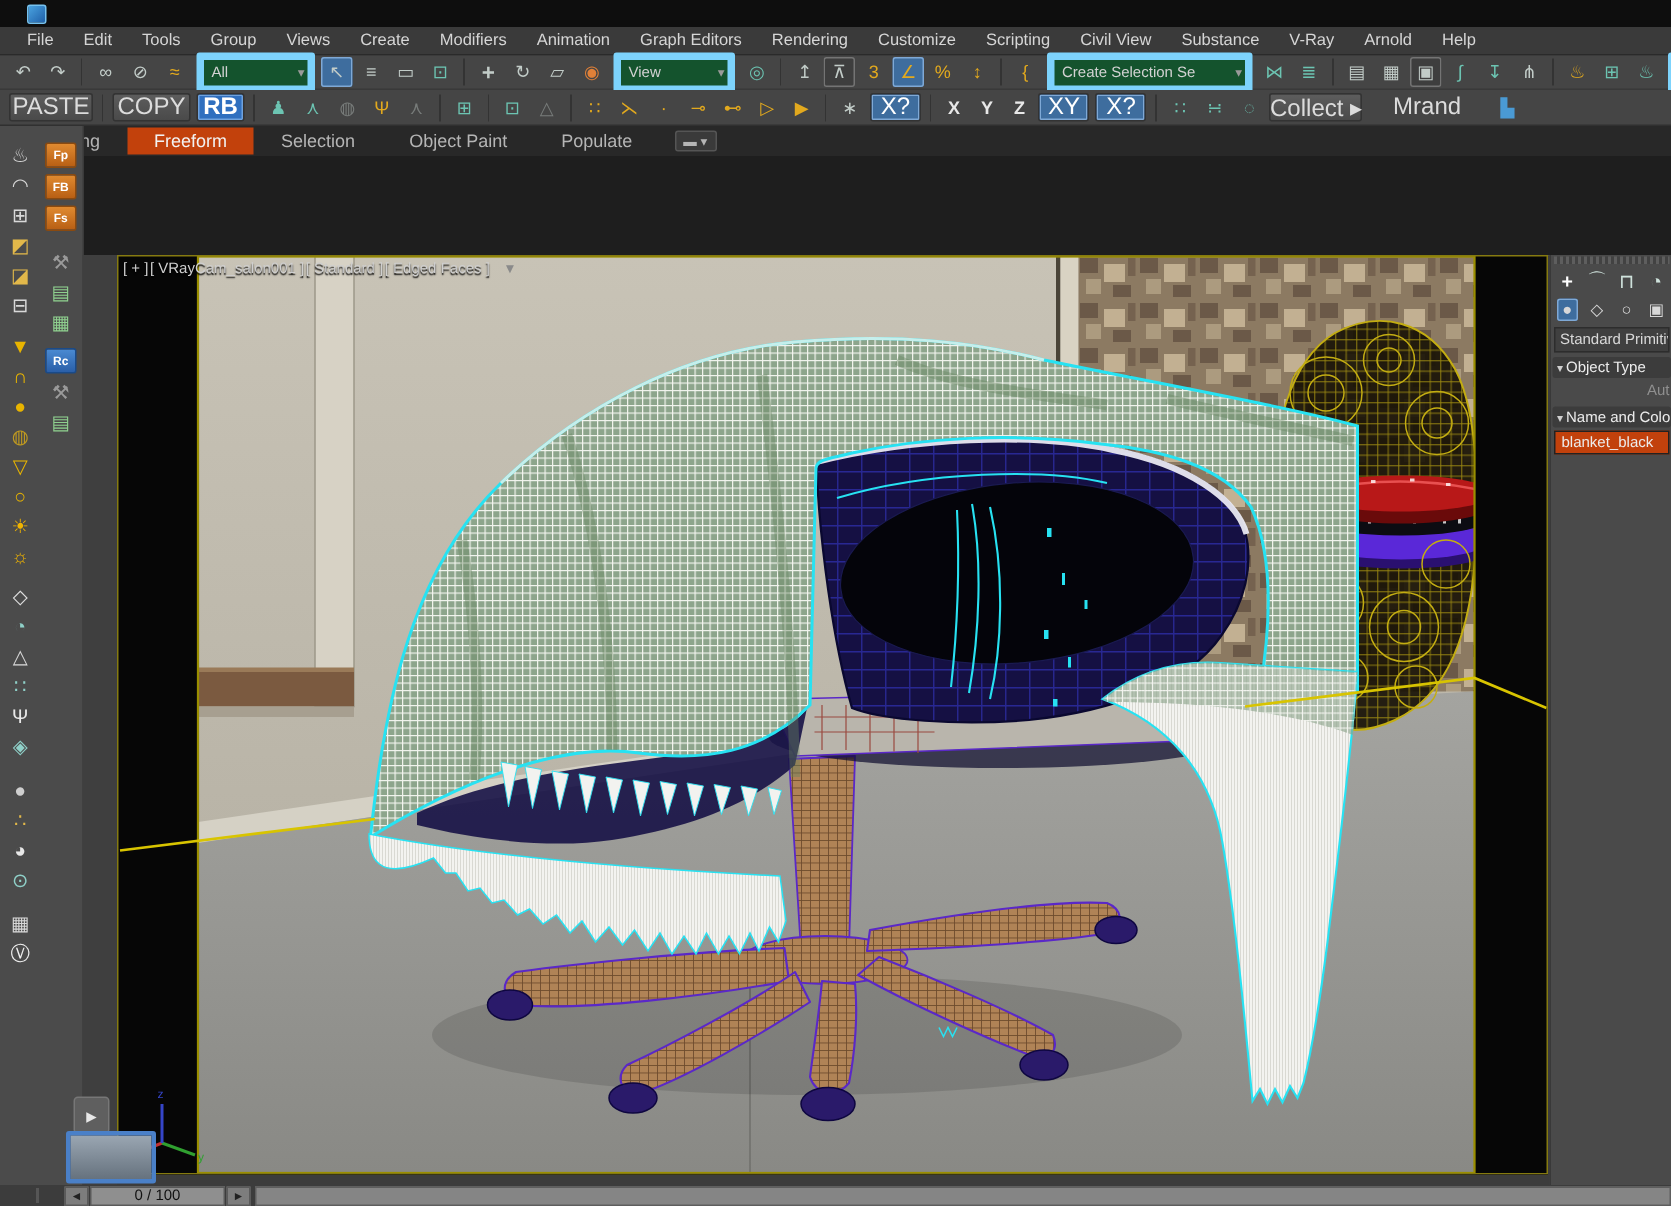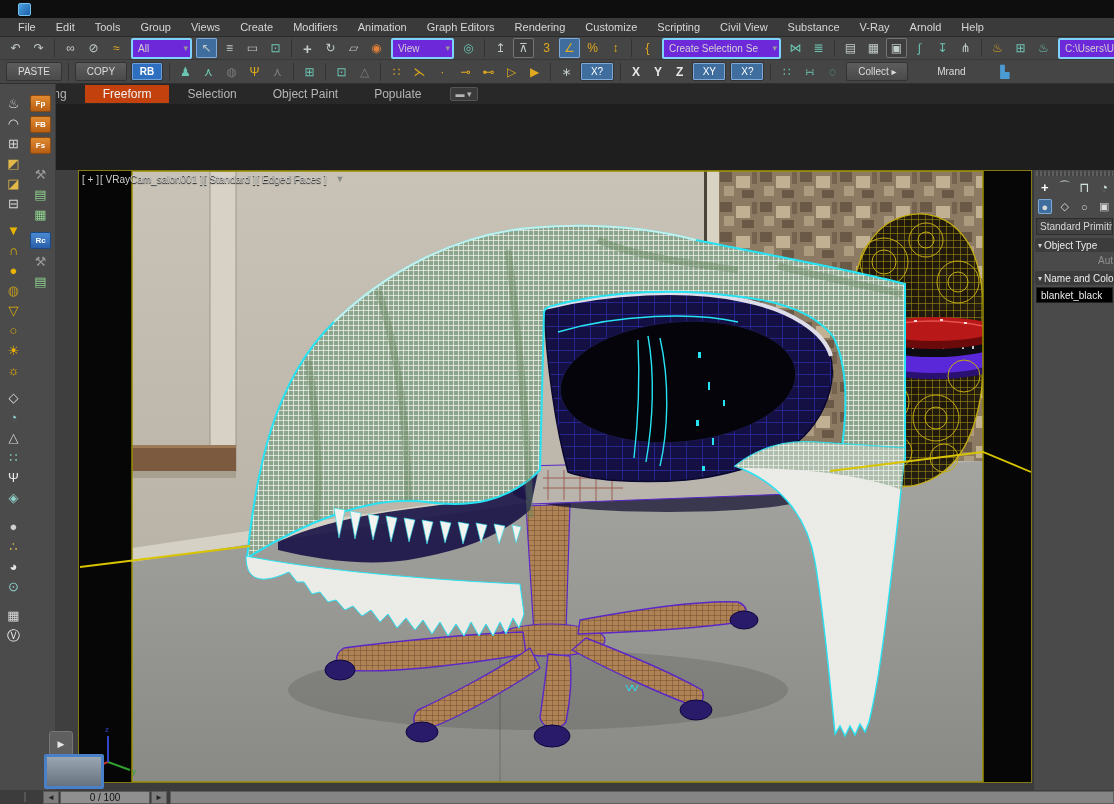--- a/index.html
+++ b/index.html
@@ -19,26 +19,26 @@
   #tb1{top:37px;height:23px;border-bottom:1px solid #393939}
   #tb2{top:60px;height:24px;border-bottom:1px solid #303030}
   .ti{width:21px;height:20px;display:inline-flex;align-items:center;justify-content:center;
     color:#c2ccc8;font-size:12px;border-radius:2px;margin:0 1px;flex:0 0 auto;line-height:1}
   .ti.big{font-size:15px;font-weight:bold}
   .tiy{color:#e2a91e}.tit{color:#6cc4b2}.tio{color:#e08038}.dim{opacity:.4}
   .on{background:#3e6d9e;box-shadow:inset 0 0 0 1px #7fa9d6}
   .boxed{box-shadow:inset 0 0 0 1px #747474;background:#3e3e3e}
   .sep{width:5px;height:18px;margin:0 2px;flex:0 0 auto;
     background:linear-gradient(90deg,transparent 2px,#333 2px,#333 3px,transparent 3px)}
-  .dd{height:17px;background:#6d28d9;border:2px solid #7dd3fc;border-radius:2px;color:#d2d2d2;
-    font-size:10px;display:inline-flex;align-items:center;padding:0 14px 0 5px;margin:0 3px;
+  .dd{height:17px;background:#14532d;border:5px solid #7dd3fc;border-radius:2px;color:#d2d2d2;
+    font-size:10px;display:inline-flex;align-items:center;padding:0 26px 0 5px;margin:0 3px;
     position:relative;white-space:nowrap;overflow:hidden;flex:0 0 auto}
   .dd::after{content:"▾";position:absolute;right:2px;color:#9a9a9a;font-size:9px}
   .tbtn{height:17px;background:linear-gradient(#5d5d5d,#4a4a4a);border:1px solid #333;border-radius:2px;
-    color:#dcdcdc;font-size:10px;display:inline-flex;align-items:center;justify-content:center;
+    color:#dcdcdc;font-size:16px;display:inline-flex;align-items:center;justify-content:center;
     margin:0 2px;flex:0 0 auto;padding:0 4px;white-space:nowrap}
   .tbtn.rbon{background:#2f6fbf;color:#fff;font-weight:bold;box-shadow:inset 0 0 0 1px #6fa2dd}
   .tbtn.on{background:#3e6d9e;box-shadow:inset 0 0 0 1px #7fa9d6;color:#fff}
   .tbtn.ghost{background:transparent;border-color:transparent;font-weight:bold;font-size:12px;color:#e8e8e8}
   .tbtn.plain{background:transparent;border-color:transparent}
   
   #ribbon{left:0;top:84px;width:1114px;height:20px;background:#282828;display:flex;align-items:center;
     box-sizing:border-box}
   .rtab{color:#b5b5b5;font-size:12px;padding:2px 18px;cursor:default}
   .rtab.active{background:#c2410c;color:#f2f2f2}
@@ -75,21 +75,21 @@
   .cpcat.active{background:#3e6d9e;box-shadow:inset 0 0 0 1px #7fa9d6}
   .cp-dd{margin:2px 2px;height:15px;background:#404040;border:1px solid #2d2d2d;color:#d8d8d8;font-size:10px;
     display:flex;align-items:center;padding:0 3px;white-space:nowrap;overflow:hidden}
   .cp-roll{margin:3px 1px 2px;height:14px;background:#3c3c3c;border-radius:2px;color:#ececec;font-size:10px;
     font-weight:normal;display:flex;align-items:center;padding:0 3px;white-space:nowrap;overflow:hidden}
   .cp-roll::before{content:"▾ ";font-size:8px;color:#cfcfcf;margin-right:2px}
   .cp-autogrid{color:#8f8f8f;font-size:10px;text-align:right;padding:1px 2px 2px;white-space:nowrap}
   .cp-btns{display:flex;flex-direction:column;align-items:center;gap:1px}
   .cpbtn{width:62px;height:15px;background:linear-gradient(#606060,#4e4e4e);border:1px solid #393939;
     border-radius:3px;color:#e0e0e0;font-size:10px;display:flex;align-items:center;justify-content:center}
-  .cp-name{margin:2px 2px;height:14px;background:#000000;border:1px solid #222;color:#ececec;font-size:10px;
+  .cp-name{margin:2px 2px;height:14px;background:#c2410c;border:1px solid #222;color:#ececec;font-size:10px;
     display:flex;align-items:center;padding:0 4px;white-space:nowrap;overflow:hidden}
   
   #timeline{left:0;top:790px;width:1114px;height:14px;background:#3c3c3c;display:flex;align-items:center}
   .tl-grip{width:42px;height:10px;background:repeating-linear-gradient(90deg,transparent 0 24px,#565656 24px 26px,transparent 26px 30px)}
   .tl-btn{width:14px;height:11px;background:#7d7d7d;border:1px solid #5a5a5a;color:#222;font-size:8px;
     display:flex;align-items:center;justify-content:center;margin:0 1px}
   #tl-display{width:88px;height:11px;background:#8f8f8f;border:1px solid #5a5a5a;color:#111;font-size:10px;
     display:flex;align-items:center;justify-content:center}
   #tl-track{flex:1;height:11px;background:#858585;border:1px solid #5e5e5e;margin-left:2px}
 </style>

